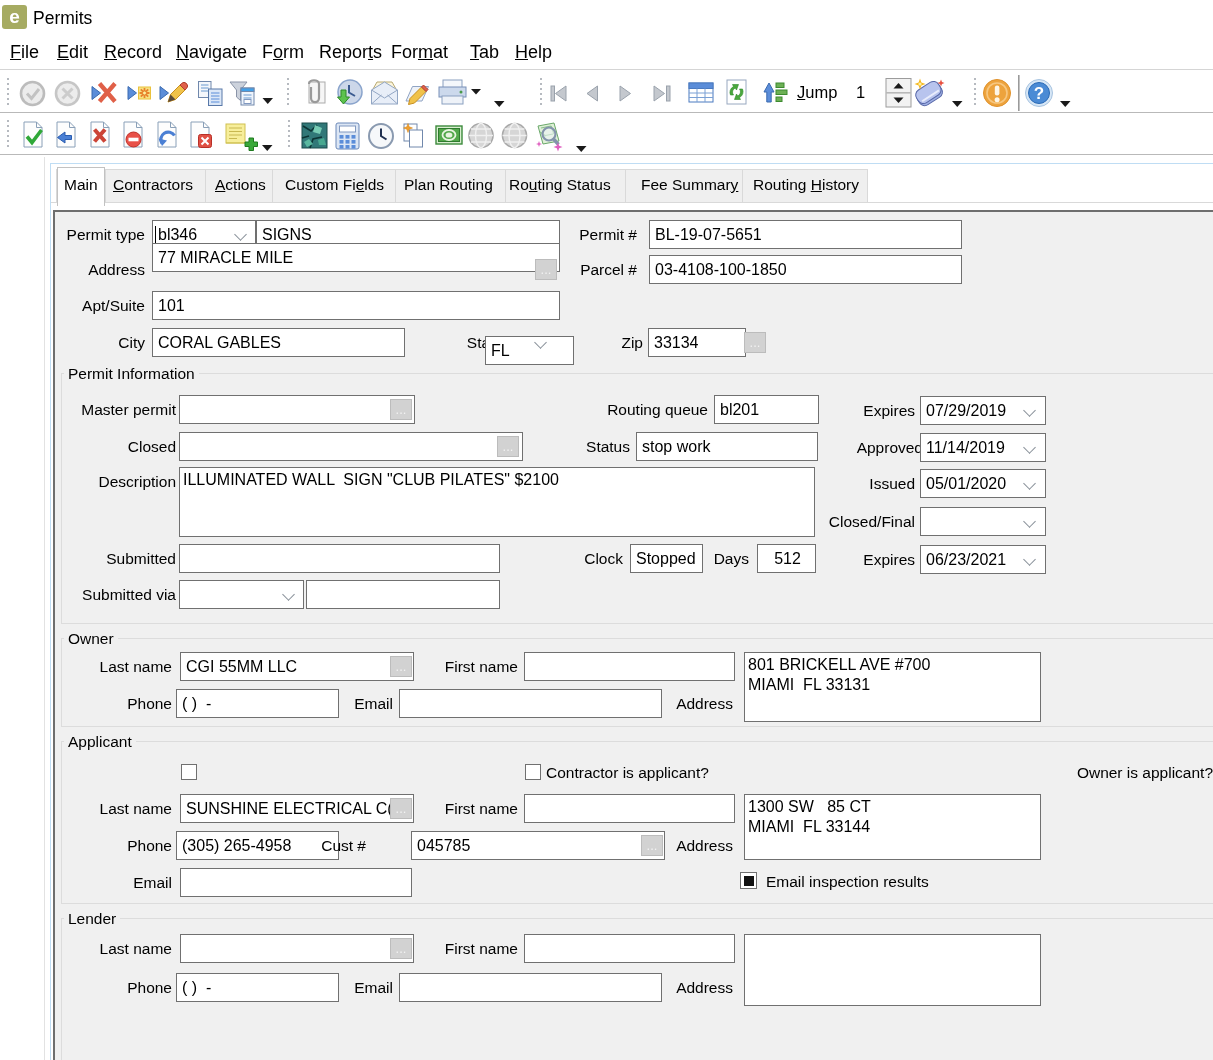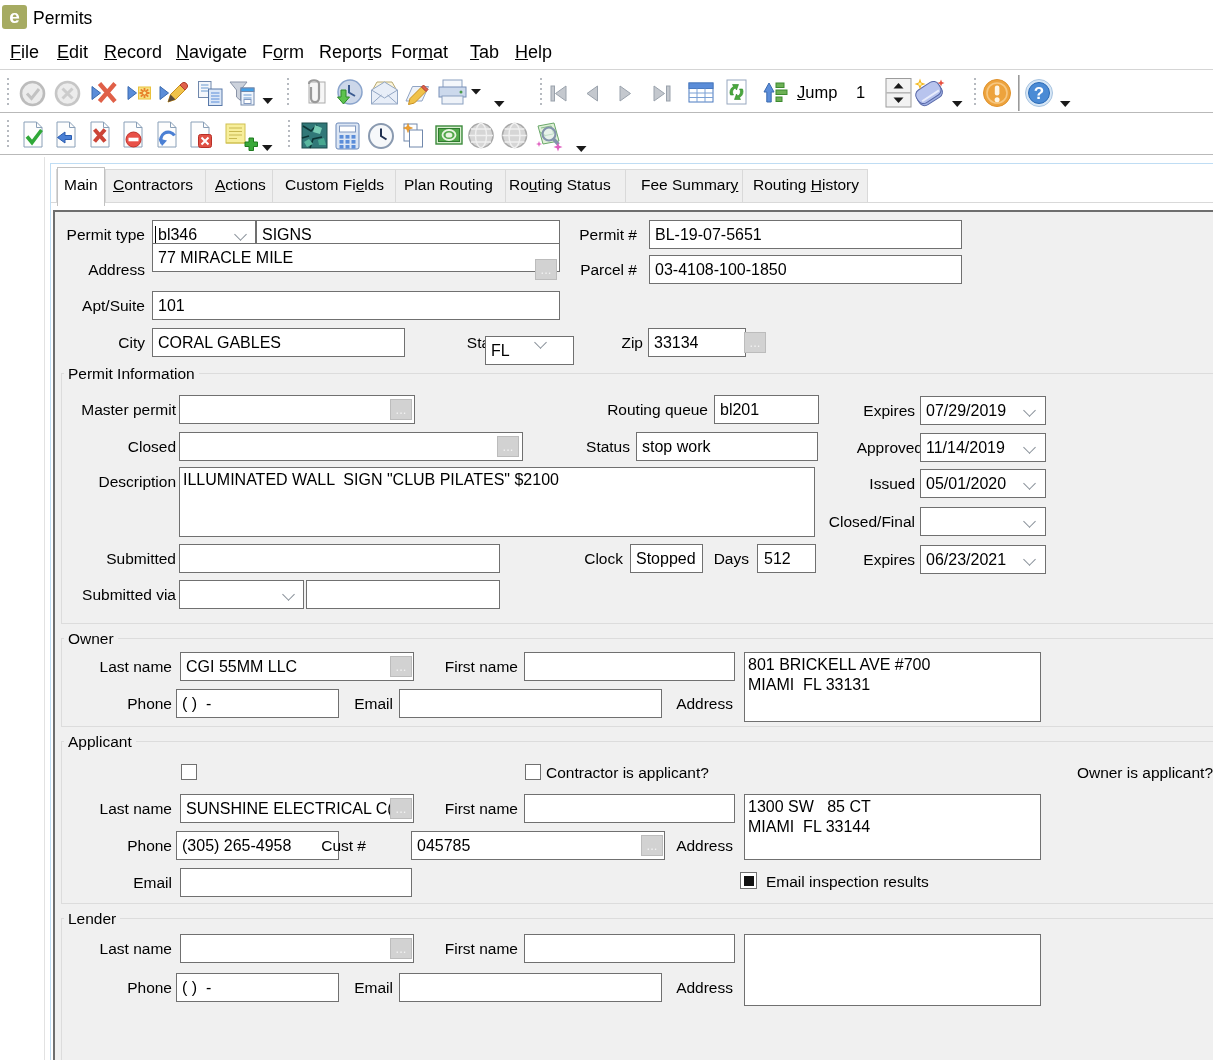--- a/index.html
+++ b/index.html
@@ -296,21 +296,21 @@
 <div class="chev" style="left:1025px;top:479px"></div>
 <div class="l" style="right:298px;top:507px">Closed/Final</div>
 <div class="f" style="left:920px;top:507px;width:126px"></div>
 <div class="chev" style="left:1025px;top:517px"></div>
 
 <div class="l" style="right:1037px;top:544px">Submitted</div>
 <div class="f" style="left:179px;top:544px;width:321px"></div>
 <div class="l" style="right:590px;top:544px">Clock</div>
 <div class="f" style="left:630px;top:544px;width:73px">Stopped</div>
 <div class="l" style="right:464px;top:544px">Days</div>
-<div class="f" style="left:757px;top:544px;width:59px;padding-left:6px;padding-right:4px;text-align:left">512</div>
+<div class="f" style="left:757px;top:544px;width:59px;padding-left:6px;padding-right:4px;text-align:center">512</div>
 <div class="l" style="right:298px;top:545px">Expires</div>
 <div class="f" style="left:920px;top:545px;width:126px">06/23/2021</div>
 <div class="chev" style="left:1025px;top:555px"></div>
 
 <div class="l" style="right:1037px;top:580px">Submitted via</div>
 <div class="f" style="left:179px;top:580px;width:125px"></div>
 <div class="chev" style="left:284px;top:590px"></div>
 <div class="f" style="left:306px;top:580px;width:194px"></div>
 
 <div class="grp" style="top:638px;height:89px"></div>

